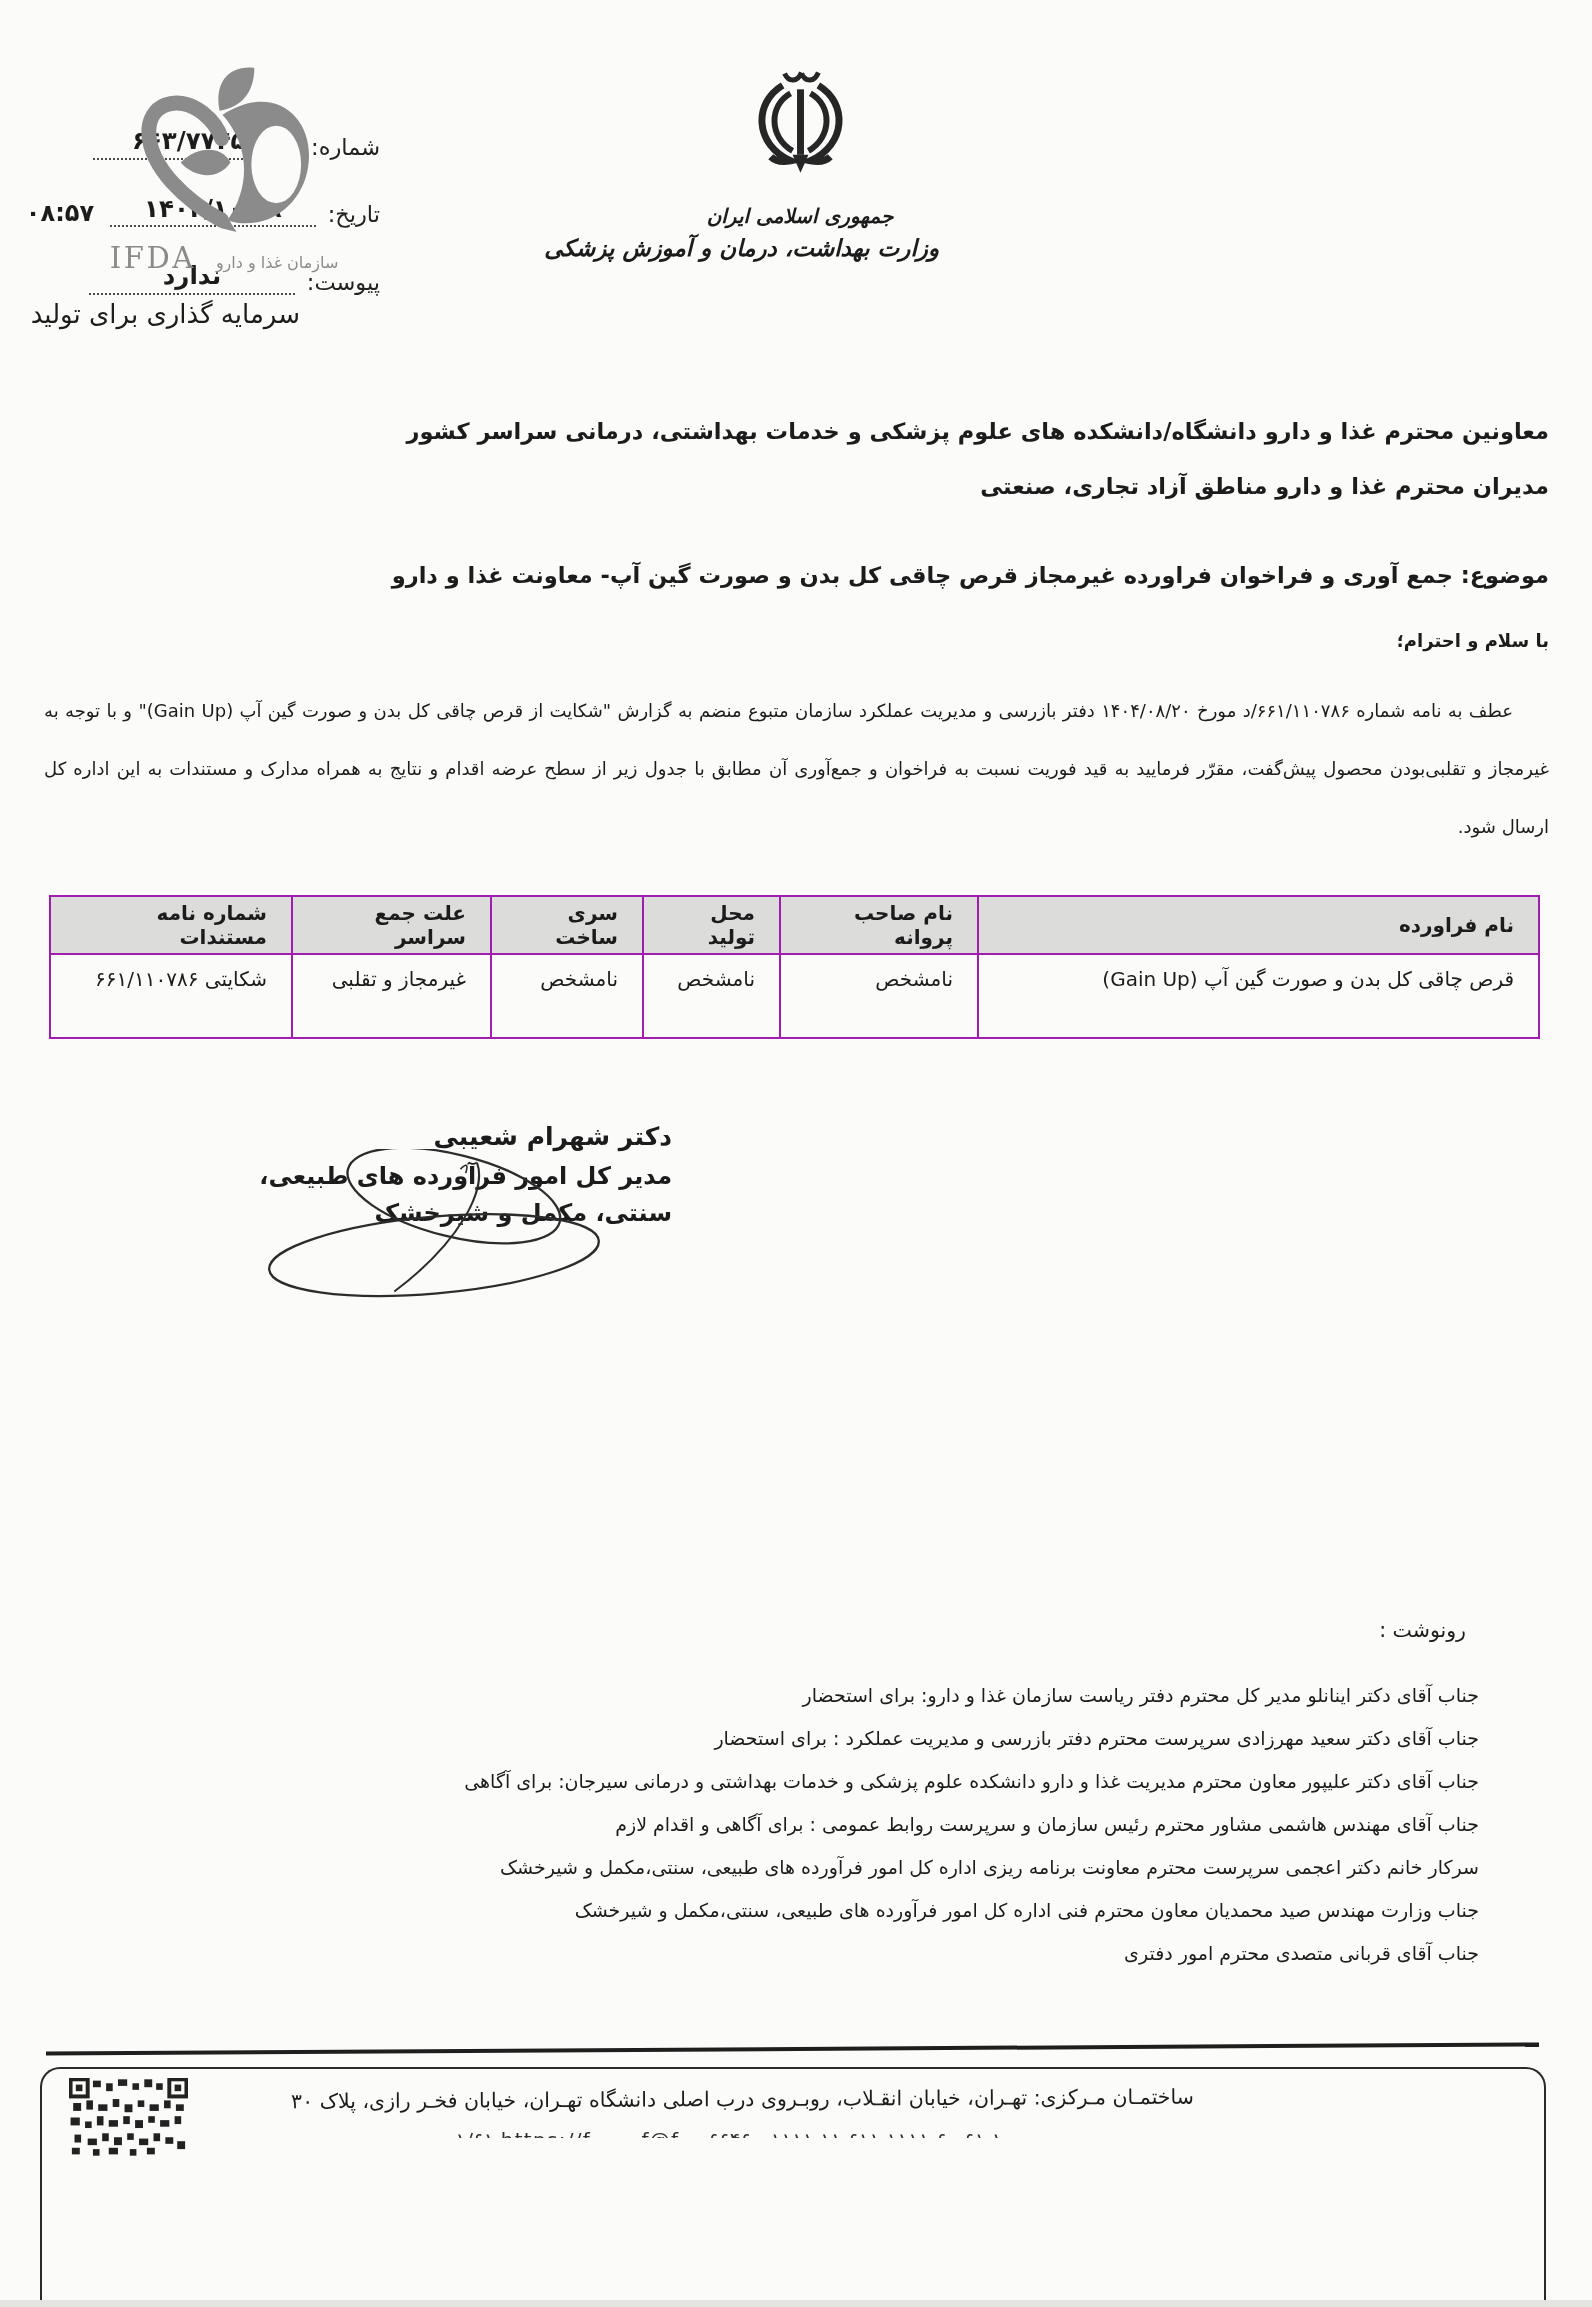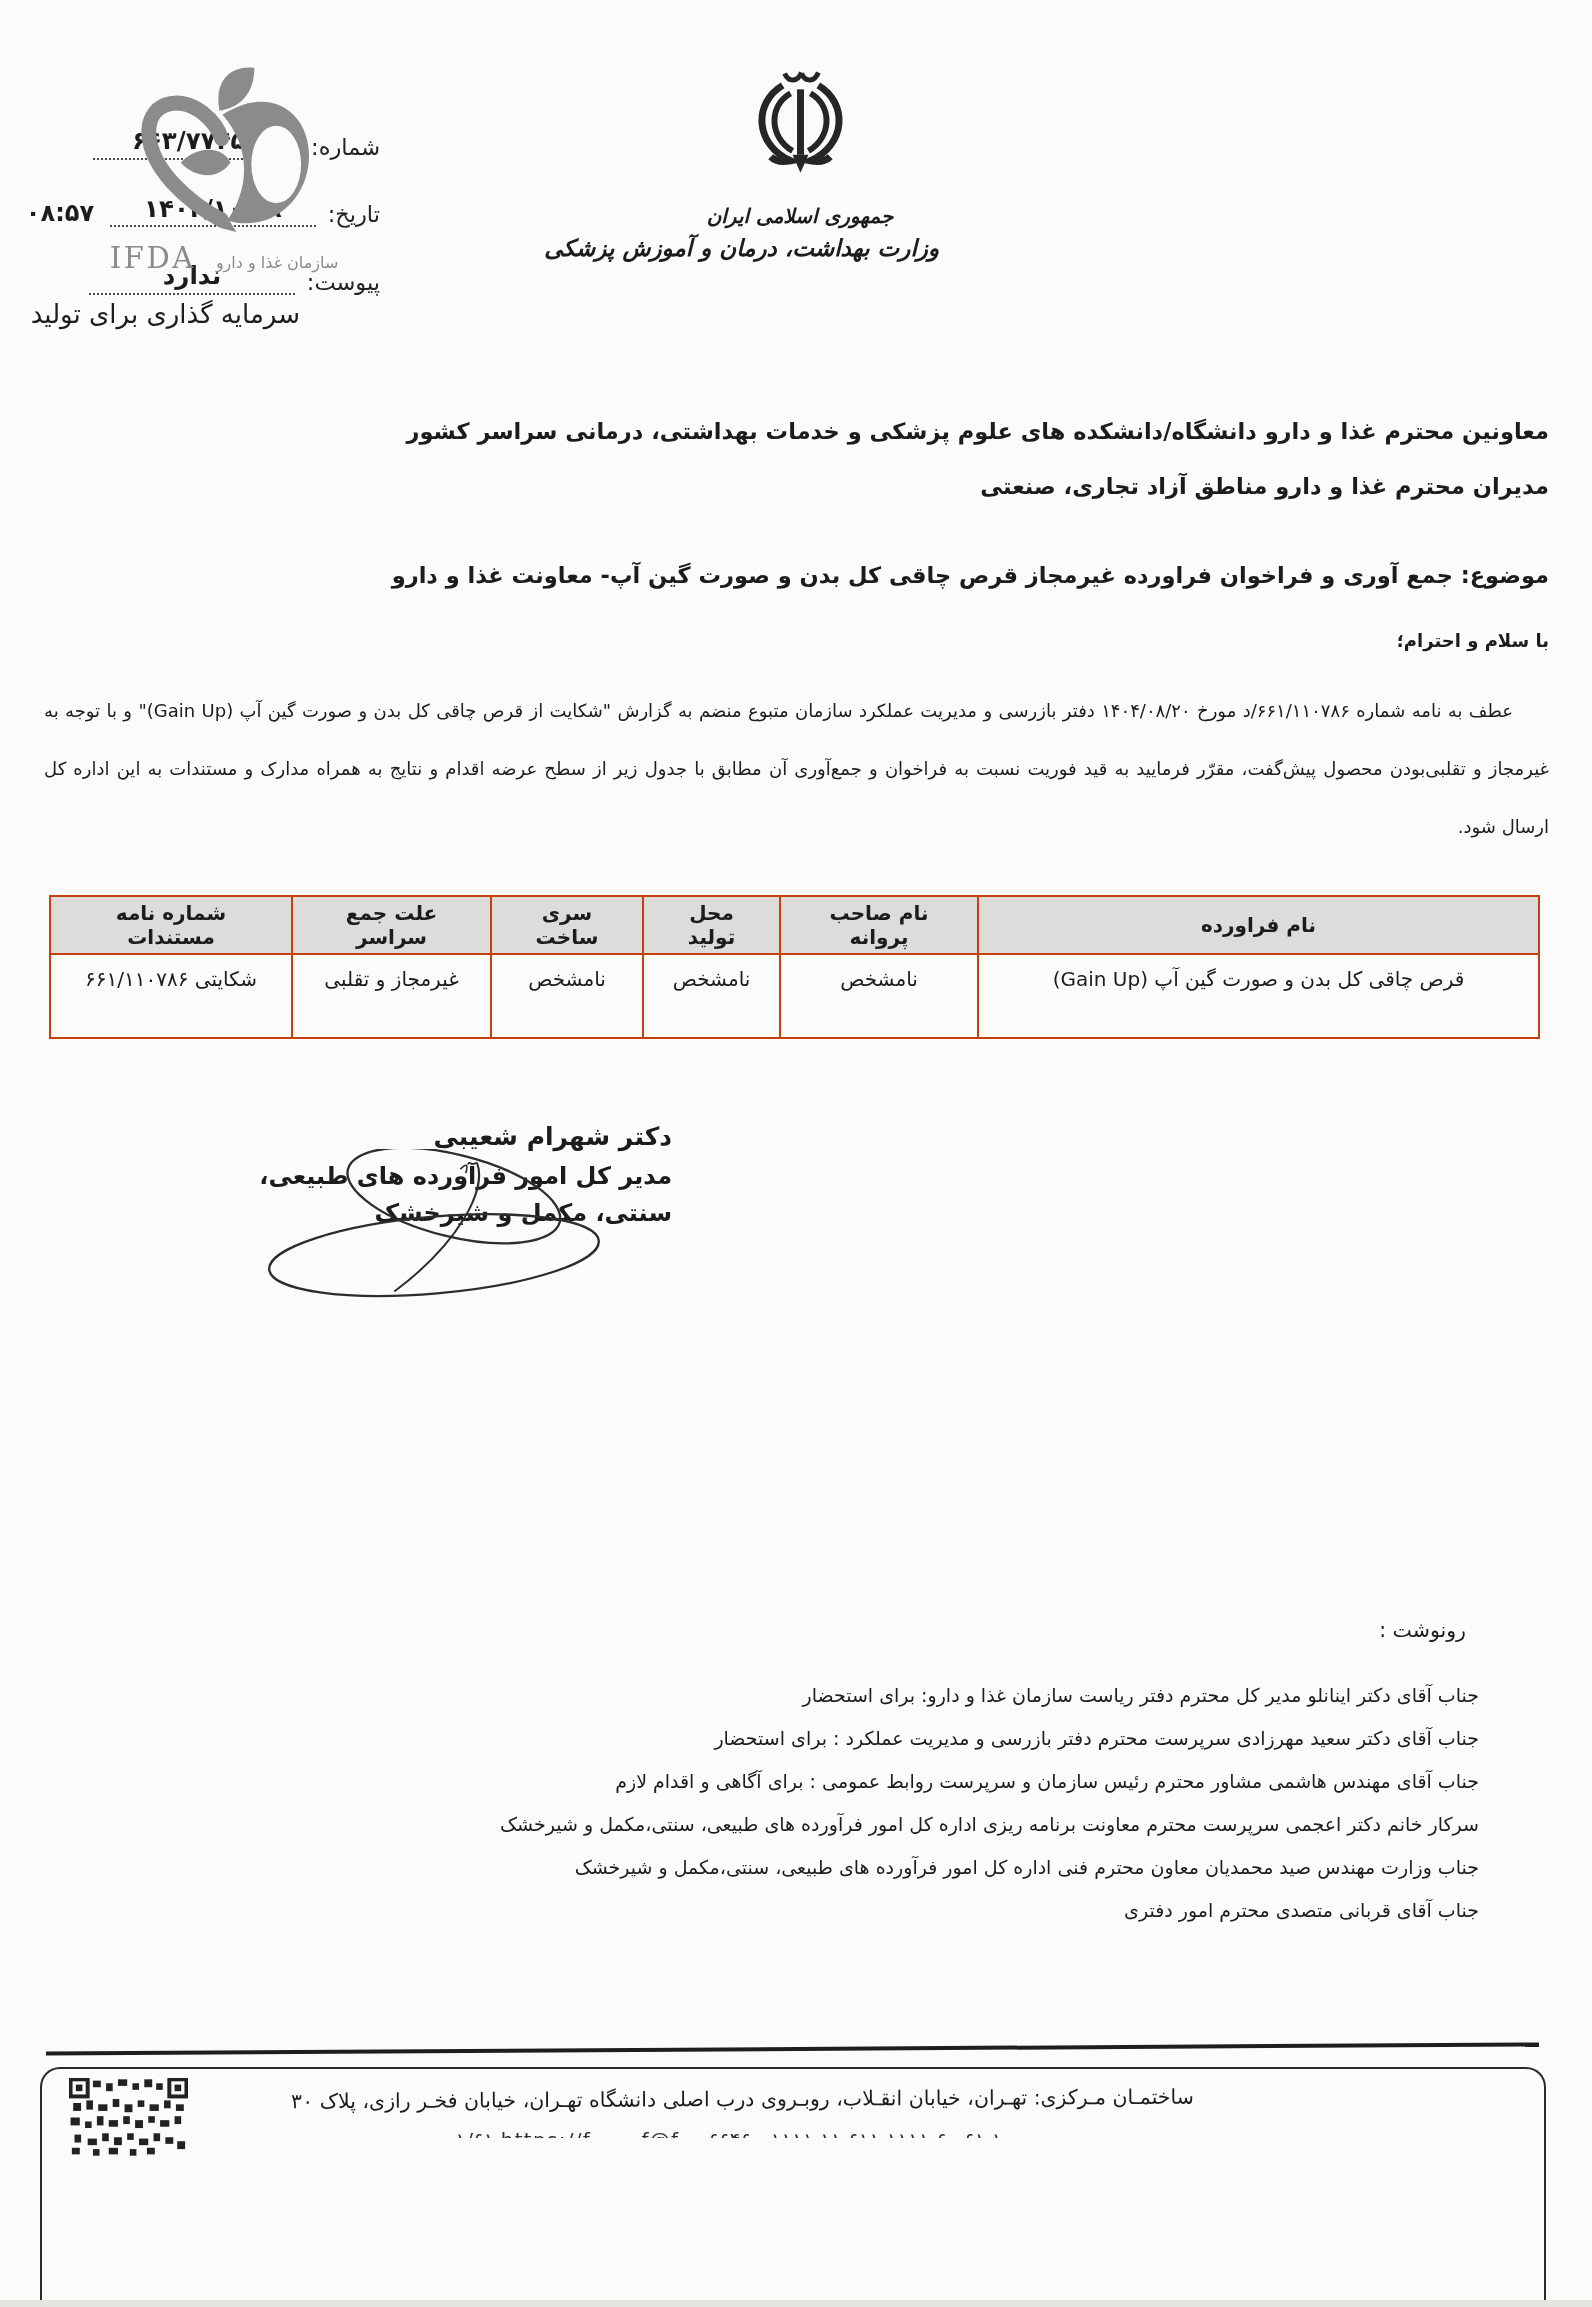--- a/index.html
+++ b/index.html
@@ -42,21 +42,21 @@
     position:absolute;top:682px;right:43px;left:45px;
     font-size:18px;line-height:58px;text-align:justify;
     text-indent:36px;direction:rtl;
   }
   
   table.recall{
     position:absolute;top:895px;right:52px;
     border-collapse:collapse;table-layout:fixed;width:1489px;
     font-size:20px;
   }
-  table.recall th,table.recall td{border:2px solid #c2410c;text-align:center;vertical-align:middle;padding:4px 24px;}
+  table.recall th,table.recall td{border:2px solid #a21caf;text-align:right;vertical-align:middle;padding:4px 24px;}
   table.recall th{background:#dcdcda;font-weight:bold;height:46px;}
   table.recall td{height:66px;vertical-align:top;padding-top:12px;}
   
   .sig{position:absolute;top:1122px;right:920px;width:503px;text-align:right;font-weight:bold;}
   .sig-name{font-size:25px;margin-bottom:6.6px;}
   .sig-title{font-size:24px;line-height:37px;}
   .sig-scribble{position:absolute;top:26.5px;right:-20px;pointer-events:none;}
   
   .cc-label{position:absolute;top:1618px;right:126px;font-size:20.5px;}
   .cc-list{position:absolute;top:1682px;right:113px;left:93px;font-size:19px;direction:rtl;}
@@ -180,20 +180,21 @@
         <path d="M455 20 C 470 60 430 140 330 215" stroke-width="3"></path>
         <path d="M430 30 q14 -14 8 6" stroke-width="2.5"></path>
       </svg>
     </span>
   </div>
 
   <div class="cc-label">رونوشت :</div>
   <div class="cc-list">
     <div class="cc-item">جناب آقای دکتر اینانلو مدیر کل محترم دفتر ریاست سازمان غذا و دارو: برای استحضار</div>
     <div class="cc-item">جناب آقای دکتر سعید مهرزادی سرپرست محترم دفتر بازرسی و مدیریت عملکرد : برای استحضار</div>
+    <div class="cc-item">جناب آقای دکتر علیپور معاون محترم مدیریت غذا و دارو دانشکده علوم پزشکی و خدمات بهداشتی و درمانی سیرجان: برای آگاهی</div>
     <div class="cc-item">جناب آقای مهندس هاشمی مشاور محترم رئیس سازمان و سرپرست روابط عمومی : برای آگاهی و اقدام لازم</div>
     <div class="cc-item">سرکار خانم دکتر اعجمی سرپرست محترم معاونت برنامه ریزی اداره کل امور فرآورده های طبیعی، سنتی،مکمل و شیرخشک</div>
     <div class="cc-item">جناب وزارت مهندس صید محمدیان معاون محترم فنی اداره کل امور فرآورده های طبیعی، سنتی،مکمل و شیرخشک</div>
     <div class="cc-item">جناب آقای قربانی متصدی محترم امور دفتری</div>
   </div>
 
   <div class="footer-topline"></div>
   <div class="footer-box"></div>
   <span class="footer-qr">
     <svg width="119" height="79" viewBox="0 0 180 120">

